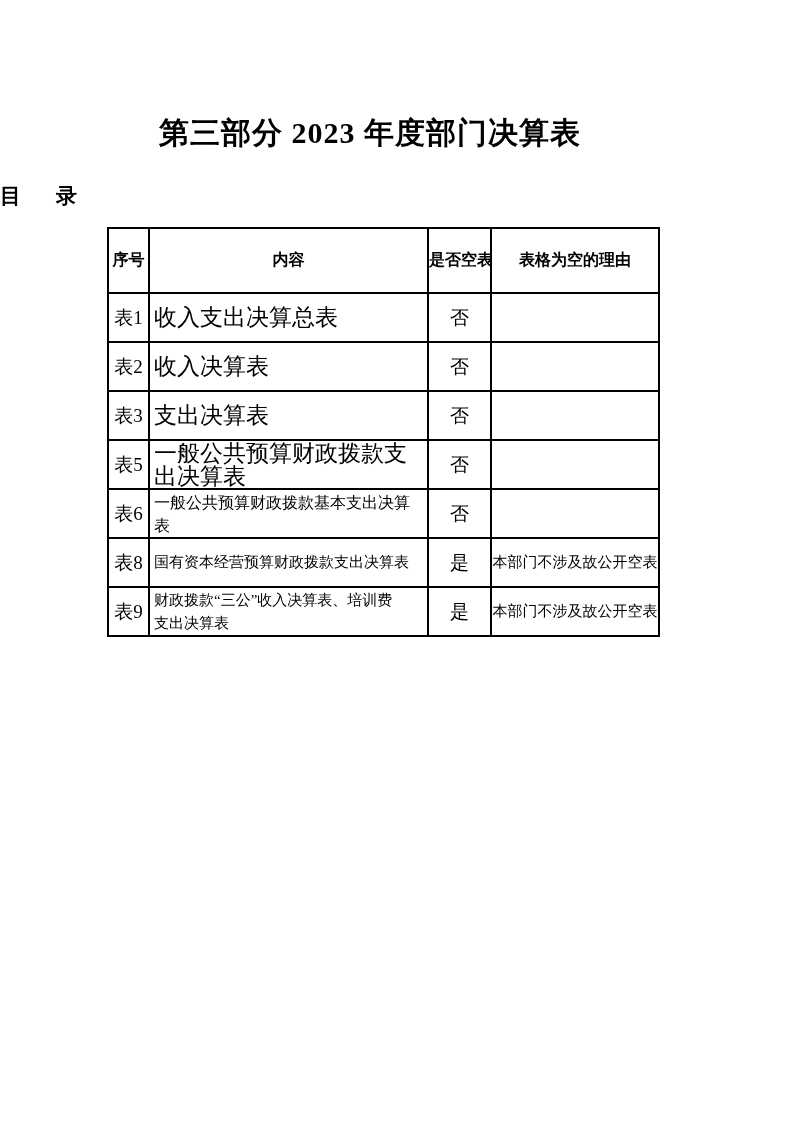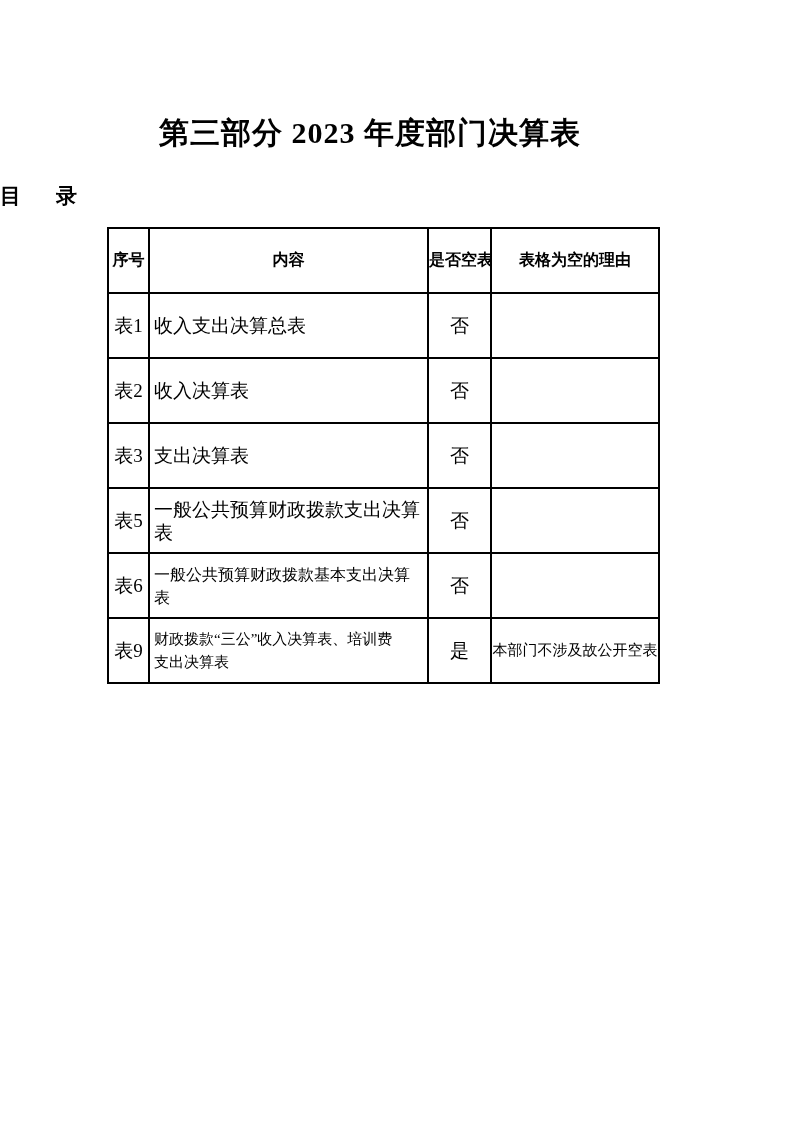--- a/index.html
+++ b/index.html
@@ -51,38 +51,38 @@
     background: #ffffff;
   }
   .toc-table th,
   .toc-table td {
     border: 2px solid #000000;
     padding: 0;
     vertical-align: middle;
     overflow: hidden;
   }
   .toc-table thead tr { height: 65px; }
-  .toc-table tbody tr { height: 65px; }
+  .toc-table tbody tr { height: 49px; }
   .toc-table th {
     font-family: Liberation Mono, monospace;
     font-weight: bold;
     font-size: 16px;
     text-align: center;
     white-space: nowrap;
   }
   td.col-seq {
     text-align: center;
     font-size: 19px;
     white-space: nowrap;
   }
   td.col-content {
     text-align: left;
     padding-left: 4px;
     padding-right: 2px;
-    font-size: 19px;
+    font-size: 23px;
     line-height: 23px;
     white-space: pre-line;
   }
   td.col-empty {
     text-align: center;
     font-size: 19px;
     white-space: nowrap;
   }
   td.col-reason {
     text-align: center;
@@ -146,20 +146,26 @@
   </tr>
 
   <tr>
     <td class="col-seq">表6</td>
     <td class="col-content">一般公共预算财政拨款基本支出决算表</td>
     <td class="col-empty">否</td>
     <td class="col-reason"></td>
   </tr>
 
 
+  <tr>
+    <td class="col-seq">表8</td>
+    <td class="col-content">国有资本经营预算财政拨款支出决算表</td>
+    <td class="col-empty">是</td>
+    <td class="col-reason">本部门不涉及故公开空表</td>
+  </tr>
 
   <tr>
     <td class="col-seq">表9</td>
     <td class="col-content">财政拨款“三公”收入决算表、培训费
 支出决算表</td>
     <td class="col-empty">是</td>
     <td class="col-reason">本部门不涉及故公开空表</td>
   </tr>
 </tbody>
 </table>

